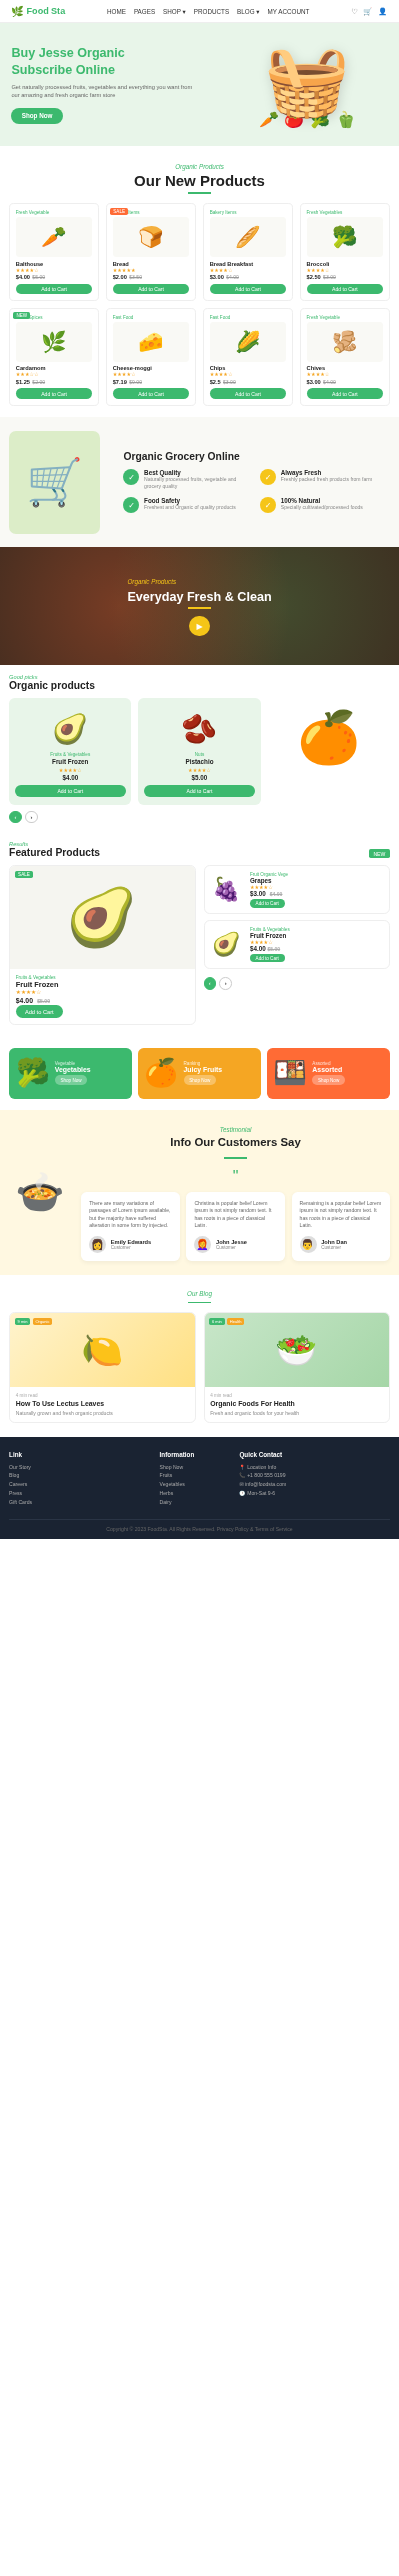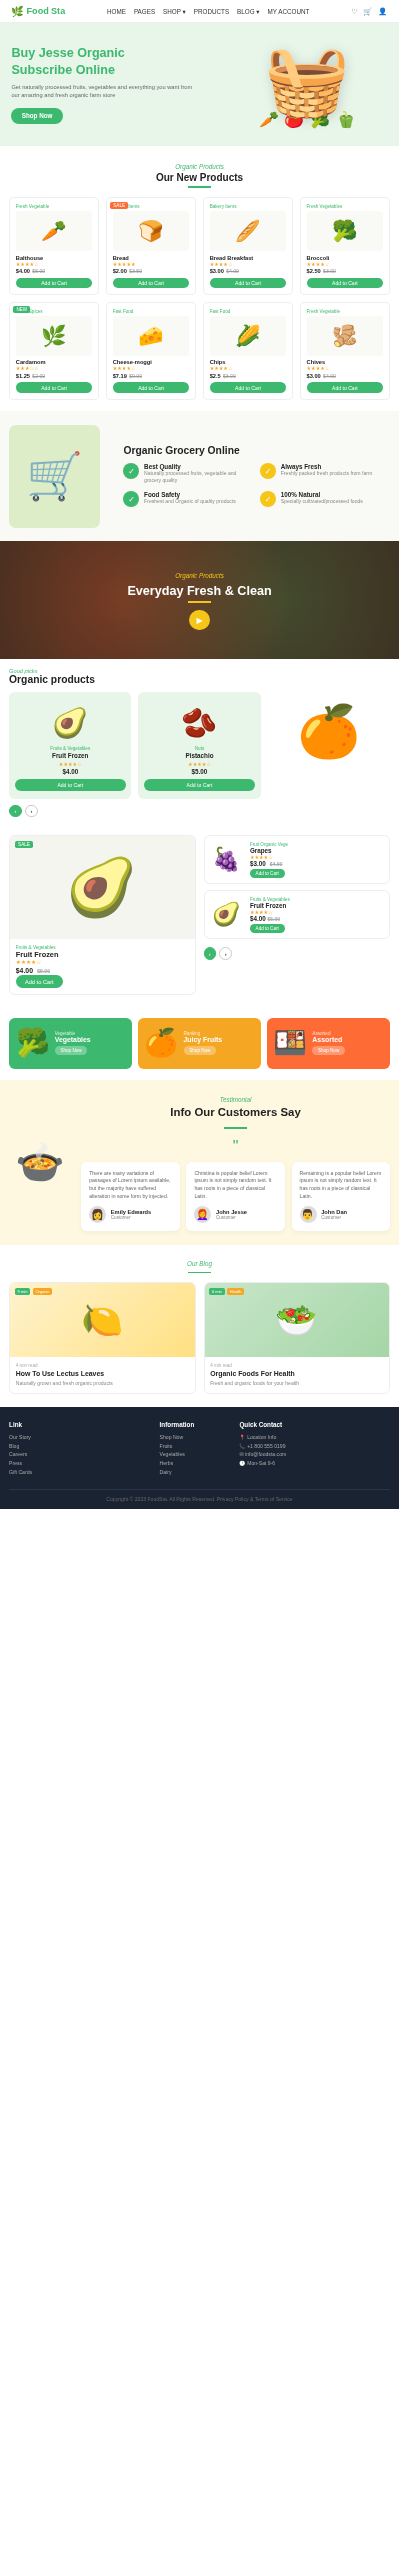--- a/index.html
+++ b/index.html
@@ -19,21 +19,21 @@
     .hero-text { flex: 1; max-width: 183px; }
     .hero-text h1 { font-size: 12.6px; font-weight: 800; color: #222; line-height: 1.3; }
     .hero-text h1 span { color: #3cb96e; }
     .hero-text p { font-size: 5.7px; color: #666; margin: 4.6px 0 8px; line-height: 1.5; }
     .btn-green { background: #3cb96e; color: #fff; border: none; padding: 4.6px 10.3px; border-radius: 11.4px; font-size: 6.3px; cursor: pointer; font-weight: bold; }
     .hero-img { width: 160px; position: relative; }
 
     
     .section-title { text-align: center; margin: 17px 0 3.4px; }
     .section-title .sub { font-size: 6.3px; color: #3cb96e; font-style: italic; display: block; margin-bottom: 2.3px; }
-    .section-title h2 { font-size: 10px; font-weight: 700; color: #222; }
+    .section-title h2 { font-size: 15px; font-weight: 700; color: #222; }
     .section-title .underline { width: 23px; height: 1.7px; background: #3cb96e; margin: 3.4px auto; }
 
     
     .products-grid { display: grid; grid-template-columns: repeat(4, 1fr); gap: 6.9px; padding: 5.7px 9.1px 11.4px; }
     .product-card { border: 0.6px solid #eee; border-radius: 4.6px; padding: 5.7px; background: #fff; position: relative; }
     .product-card .cat { font-size: 4.6px; color: #3cb96e; margin-bottom: 2.3px; }
     .product-card .img-wrap { width: 100%; height: 40px; display: flex; align-items: center; justify-content: center; background: #f9f9f5; border-radius: 3.4px; margin-bottom: 3.4px; overflow: hidden; }
     .product-card .img-wrap .fruit-emoji { font-size: 20.6px; }
     .product-card .name { font-size: 5.7px; font-weight: 700; color: #222; }
     .product-card .stars { color: #f5a623; font-size: 5.1px; }
@@ -51,21 +51,21 @@
     .organic-content h2 { font-size: 10.3px; font-weight: 700; color: #222; margin-bottom: 6.9px; }
     .organic-features { display: grid; grid-template-columns: 1fr 1fr; gap: 6.9px; }
     .feature-item { display: flex; gap: 4.6px; align-items: flex-start; }
     .feature-icon { width: 16px; height: 16px; border-radius: 50%; display: flex; align-items: center; justify-content: center; font-size: 8px; flex-shrink: 0; }
     .feature-icon.green { background: #3cb96e; color: #fff; }
     .feature-icon.yellow { background: #f5c518; color: #fff; }
     .feature-text h4 { font-size: 6.3px; font-weight: 700; color: #222; }
     .feature-text p { font-size: 5.1px; color: #888; line-height: 1.4; }
 
     
-    .banner { background: #6d28d9; color: #fff; padding: 29px 28px; text-align: center; position: relative; overflow: hidden; min-height: 74px; display: flex; flex-direction: column; align-items: center; justify-content: center; }
+    .banner { background: #6d28d9; color: #fff; padding: 29px 28px; text-align: left; position: relative; overflow: hidden; min-height: 74px; display: flex; flex-direction: column; align-items: center; justify-content: center; }
     .banner-content { position: relative; z-index: 1; }
     .banner .sub { font-size: 6.3px; color: #f5c518; font-style: italic; }
     .banner h2 { font-size: 12.6px; font-weight: 700; margin: 3.4px 0; }
     .banner .underline { width: 23px; height: 1.7px; background: #f5c518; margin: 3.4px auto; }
     .banner-play { width: 20.6px; height: 20.6px; border-radius: 50%; background: #f5c518; display: flex; align-items: center; justify-content: center; margin: 6.9px auto 0; cursor: pointer; font-size: 8px; color: #fff; }
 
     
     .organic-products { padding: 9.1px; }
     .organic-products-header { display: flex; justify-content: space-between; align-items: flex-end; margin-bottom: 6.9px; }
     .organic-products-header .title-block .sub { font-size: 5.7px; color: #3cb96e; font-style: italic; }
@@ -403,20 +403,27 @@
       <div class="orange-splash">🍊</div>
     </div>
   </div>
   <div class="carousel-btns">
     <button class="c-btn active">‹</button>
     <button class="c-btn">›</button>
   </div>
 </section>
 
 <section class="featured">
+  <div class="featured-header">
+    <div>
+      <div class="sub">Results</div>
+      <h2>Featured Products</h2>
+    </div>
+    <span style="background:#3cb96e;color:#fff;font-size:5.1px;padding:1.7px 4.6px;border-radius:1.7px;">NEW</span>
+  </div>
   <div class="featured-grid">
     <div class="featured-main">
       <div class="fm-img">
         <span style="font-size:57px;">🥑</span>
         <span class="featured-sale-badge">SALE</span>
       </div>
       <div class="fm-info">
         <div class="fm-cat">Fruits &amp; Vegetables</div>
         <div class="fm-name">Fruit Frozen</div>
         <div class="fm-stars">★★★★☆</div>

